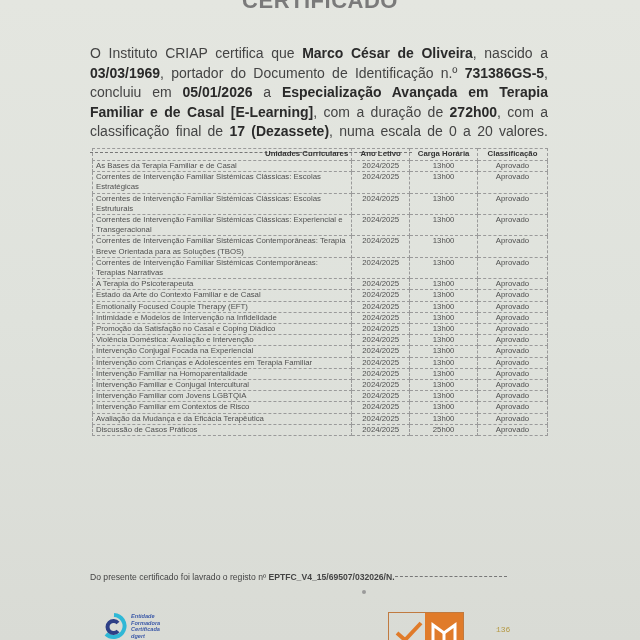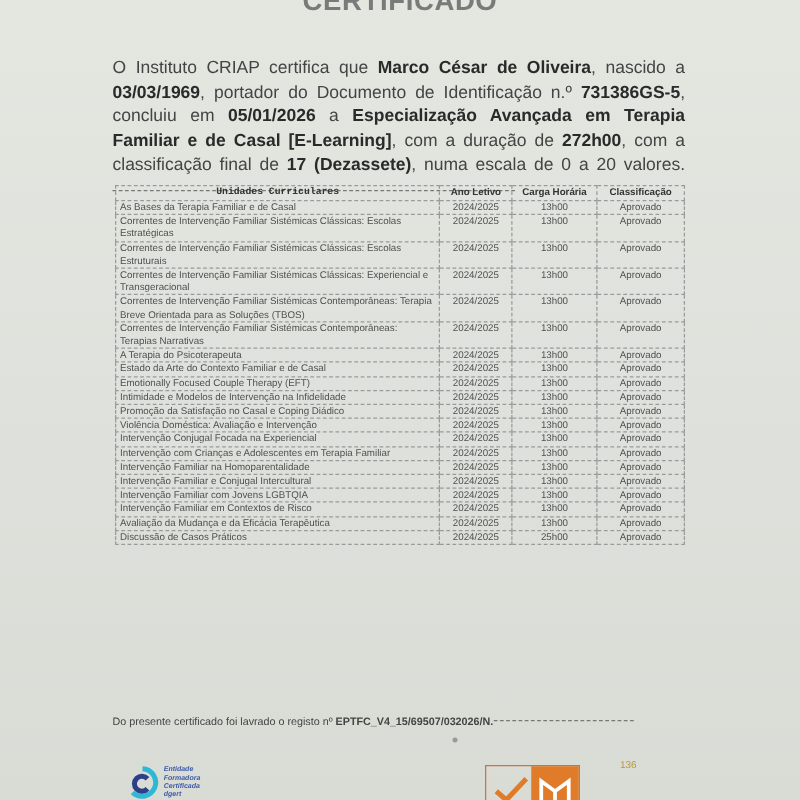--- a/index.html
+++ b/index.html
@@ -19,38 +19,38 @@
   .para b { color:#2a2a2a; }
   .dash { display:inline-block; border-bottom:1px dashed #777; width:322px; height:0; vertical-align:3px; }
   table {
     position:absolute; left:92px; top:148px; width:456px;
     border-collapse:collapse; font-size:7.8px; color:#505050;
   }
   td, th {
     border:1px dashed #9a9a9a; padding:0 3px; vertical-align:top; line-height:10.2px;
   }
   th { font-weight:bold; color:#333; height:11px; }
-  th.uc { text-align:center;font-family:Liberation Mono, monospace; }
+  th.uc { text-align:right; }
   td.c, th.c { text-align:center; }
   col.c1 { width:260px; } col.c2 { width:58px; } col.c3 { width:68px; } col.c4 { width:70px; }
   .reg {
     position:absolute; left:90px; top:572px; width:460px; font-size:8.6px; color:#444;
   }
   .reg .dash { width:112px; }
   .logo-left { position:absolute; left:100px; top:612px; width:90px; height:28px; }
   .logo-left .txt {
     position:absolute; left:31px; top:1px; font-size:5.6px; line-height:6.6px;
     font-weight:bold; font-style:italic; color:#3d5aa8;
   }
   .logo-right {
     position:absolute; left:388px; top:612px; width:76px; height:30px;
     border:1px solid #c07a40; box-sizing:border-box;
   }
   .logo-right .orange { position:absolute; right:0; top:0; width:38px; height:30px; background:#e07b2a; }
-  .page-num { position:absolute; left:496px; top:607px; font-size:8px; color:#b59a45; font-family:Liberation Sans, sans-serif; }
+  .page-num { position:absolute; left:496px; top:625px; font-size:8px; color:#b59a45; font-family:Liberation Mono, monospace; }
   .dot { position:absolute; left:362px; top:590px; width:4px; height:4px; border-radius:50%; background:#9a9a9a; }
 </style>
 </head>
 <body>
 
 <div class="title">CERTIFICADO</div>
 
 <div class="para">
   <span>O Instituto CRIAP certifica que </span><b>Marco César de Oliveira</b><span>, nascido a </span><b>03/03/1969</b><span>, portador do Documento de Identificação n.º </span><b>731386GS-5</b><span>, concluiu em </span><b>05/01/2026</b><span> a </span><b>Especialização Avançada em Terapia Familiar e de Casal [E-Learning]</b><span>, com a duração de </span><b>272h00</b><span>, com a classificação final de </span><b>17 (Dezassete)</b><span>, numa escala de 0 a 20 valores.</span><span class="dash"></span>
 </div>

